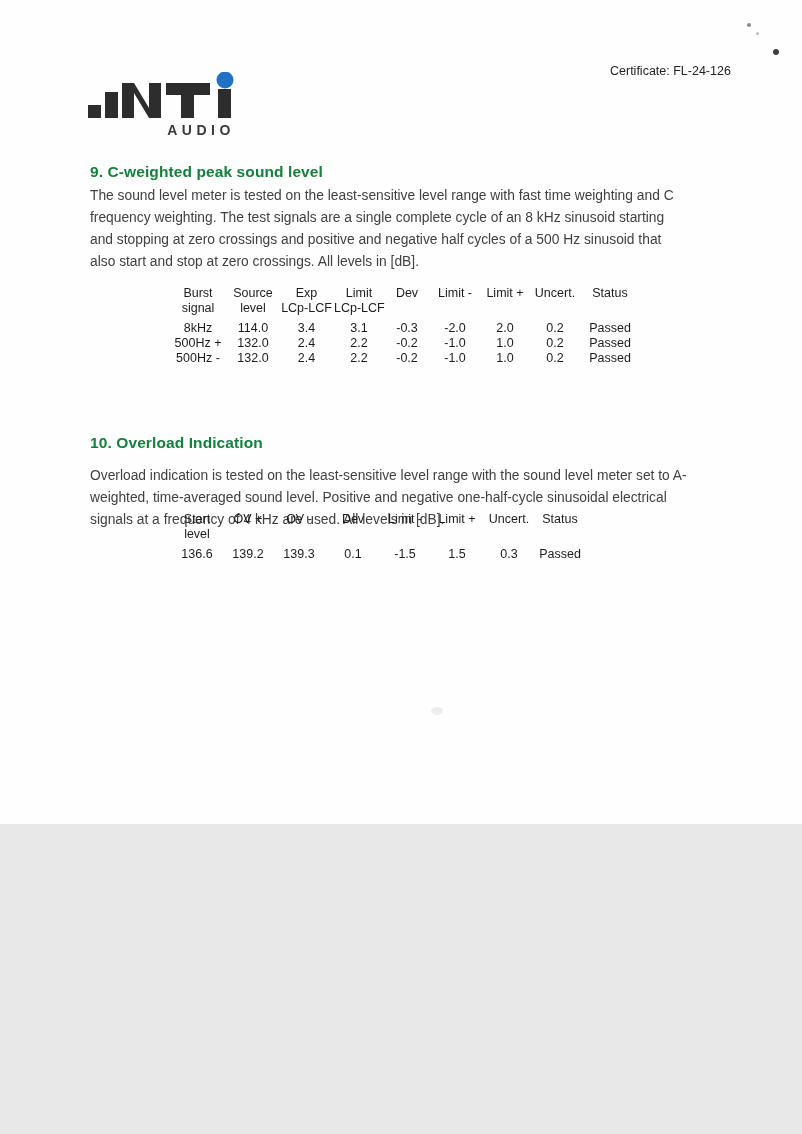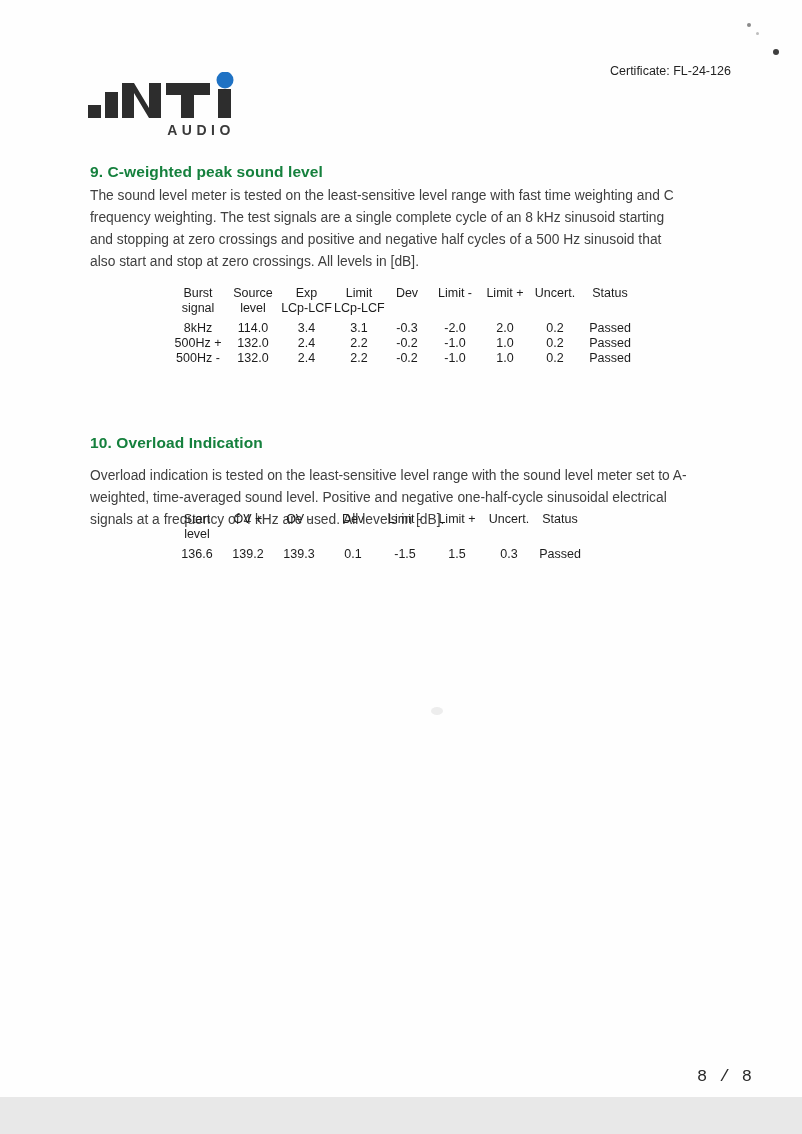--- a/index.html
+++ b/index.html
@@ -1,18 +1,18 @@
 <!DOCTYPE html>
 <html><head>
 <meta charset="utf-8">
 <style>
   html,body{margin:0;padding:0;background:#e8e8e8;}
   .page{
     position:relative;
-    width:802px;height:1097px;
+    width:802px;height:824px;
     background:#fefefe;
     margin:0 auto;
     font-family:"Liberation Sans","DejaVu Sans",sans-serif;
     color:#1e1e1e;
     overflow:hidden;
   }
   
   .speck{position:absolute;border-radius:50%;}
   .speck.s1{left:747px;top:23px;width:4px;height:4px;background:#8a8a8a;}
   .speck.s2{left:756px;top:32px;width:3px;height:3px;background:#bdbdbd;}

